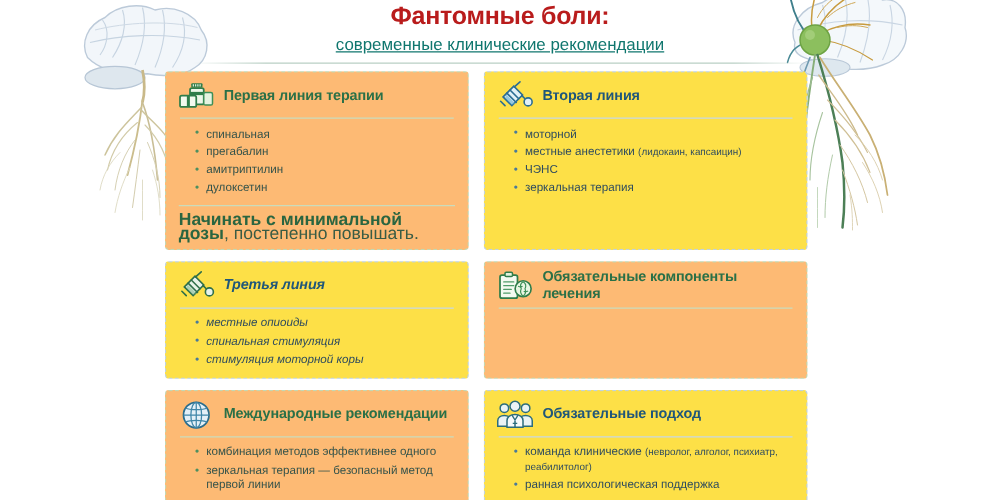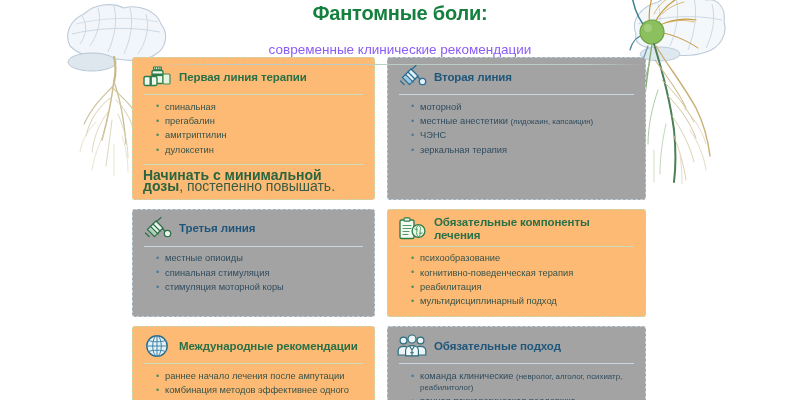--- a/index.html
+++ b/index.html
@@ -13,25 +13,25 @@
   #stage { position: absolute; inset: 0; }
 
   
   .brain-art { position: absolute; pointer-events: none; }
   .brain-left  { left: 52px;  top: -6px;  width: 120px; height: 190px; }
   .brain-right { left: 628px; top: -10px; width: 175px; height: 200px; }
 
   
   .header { position: absolute; left: 0; right: 0; top: 2px; text-align: center; z-index: 4; }
   .title {
-    font-size: 20px; font-weight: bold; color: #15803d;
+    font-size: 20px; font-weight: bold; color: #b91c1c;
     letter-spacing: -0.2px; line-height: 22px;
   }
   .subtitle {
-    font-size: 13.5px; color: #8b5cf6; line-height: 20px; margin-top: 16px;
+    font-size: 13.5px; color: #0f766e; line-height: 20px; margin-top: 2px; text-decoration: underline;
   }
   .header-rule {
     margin: 4px auto 0; width: 492px; height: 1px;
     background: linear-gradient(to right, rgba(150,185,170,0), #b9cfc4 12%, #b9cfc4 88%, rgba(150,185,170,0));
   }
 
   
   .grid {
     position: absolute; left: 132px; top: 57px;
     width: 514px; z-index: 3;
@@ -39,21 +39,21 @@
     grid-template-columns: 243px 259px;
     column-gap: 12px;
     row-gap: 9px;
   }
   .card {
     position: relative;
     border-radius: 3px;
     padding: 6px 9px 7px 9px;
   }
   .card.green { background: #fdba74; border: 1px dashed #c2d8b3; }
-  .card.blue  { background: #a3a3a3; border: 1px dashed #c0d2df; }
+  .card.blue  { background: #fde047; border: 1px dashed #c0d2df; }
 
   .card-head { display: flex; align-items: center; gap: 7px; min-height: 26px; }
   .card-icon { flex: 0 0 auto; width: 30px; height: 26px; display: block; }
   .card-title {
     font-size: 11.5px; font-weight: bold; line-height: 13px;
     letter-spacing: -0.1px;
   }
   .green .card-title { color: #2a7047; }
   .blue  .card-title { color: #1f567a; }
 
@@ -81,21 +81,21 @@
 
   .card-footer {
     margin: 6px 1px 0 1px; padding-top: 5px;
     border-top: 1px solid #cadcbc;
     font-size: 14px; line-height: 11px; color: #3a5c44;
   }
   .card-footer b { font-weight: bold; color: #2a6540; }
 
   .c1 { min-height: 101px; }
   .c2 { min-height: 101px; }
-  .c3 { min-height: 83px; }
+  .c3 { min-height: 83px; font-style: italic; }
   .c4 { min-height: 83px; }
   .c5 { min-height: 101px; }
   .c6 { min-height: 101px; }
 </style>
 </head>
 <body>
 
 <div id="stage">
 
   <svg class="brain-art brain-left" viewBox="0 0 120 190">
@@ -277,45 +277,38 @@
           <g stroke="#3d8f57" stroke-width="0.9" fill="none">
             <path d="M21.5 9.4 C19 11 19 13 20 15 C19 17 20 19.6 21.5 21"></path>
             <path d="M21.5 9.4 C24 11 24 13 23 15 C24 17 23 19.6 21.5 21"></path>
             <path d="M17.5 13 C19 13.6 20.2 13.6 21 13"></path>
             <path d="M22 17 C23 17.6 24.4 17.4 25.5 16.8"></path>
           </g>
         </svg>
         <div class="card-title">Обязательные компоненты лечения</div>
       </div>
       <div class="head-rule"></div>
-      <ul class="bullets">
-        <li><span>психообразование</span></li>
-        <li><span>когнитивно-поведенческая терапия</span></li>
-        <li><span>реабилитация</span></li>
-        <li><span>мультидисциплинарный подход</span></li>
-      </ul>
     </div>
 
     <div class="card green c5">
       <div class="card-head">
         <svg class="card-icon" viewBox="0 0 30 26">
           <circle cx="15" cy="13" r="10.2" fill="#e4f0f7" stroke="#2b6d8c" stroke-width="1.4"></circle>
           <g stroke="#3f86a8" stroke-width="1" fill="none">
             <ellipse cx="15" cy="13" rx="4.3" ry="10.2"></ellipse>
             <path d="M4.8 13 H25.2"></path>
             <path d="M6.4 7.4 C9.8 9.2 20.2 9.2 23.6 7.4"></path>
             <path d="M6.4 18.6 C9.8 16.8 20.2 16.8 23.6 18.6"></path>
             <path d="M15 2.8 V23.2"></path>
           </g>
         </svg>
         <div class="card-title">Международные рекомендации</div>
       </div>
       <div class="head-rule"></div>
       <ul class="bullets">
-        <li><span>раннее начало лечения после ампутации</span></li>
         <li><span>комбинация методов эффективнее одного</span></li>
         <li><span>зеркальная терапия — безопасный метод первой линии</span></li>
       </ul>
     </div>
 
     <div class="card blue c6">
       <div class="card-head">
         <svg class="card-icon" viewBox="0 0 30 26">
           <g stroke="#2b6d7d" stroke-width="1.2" fill="#eaf3f6">
             <circle cx="6.5" cy="7.5" r="3.4"></circle>

